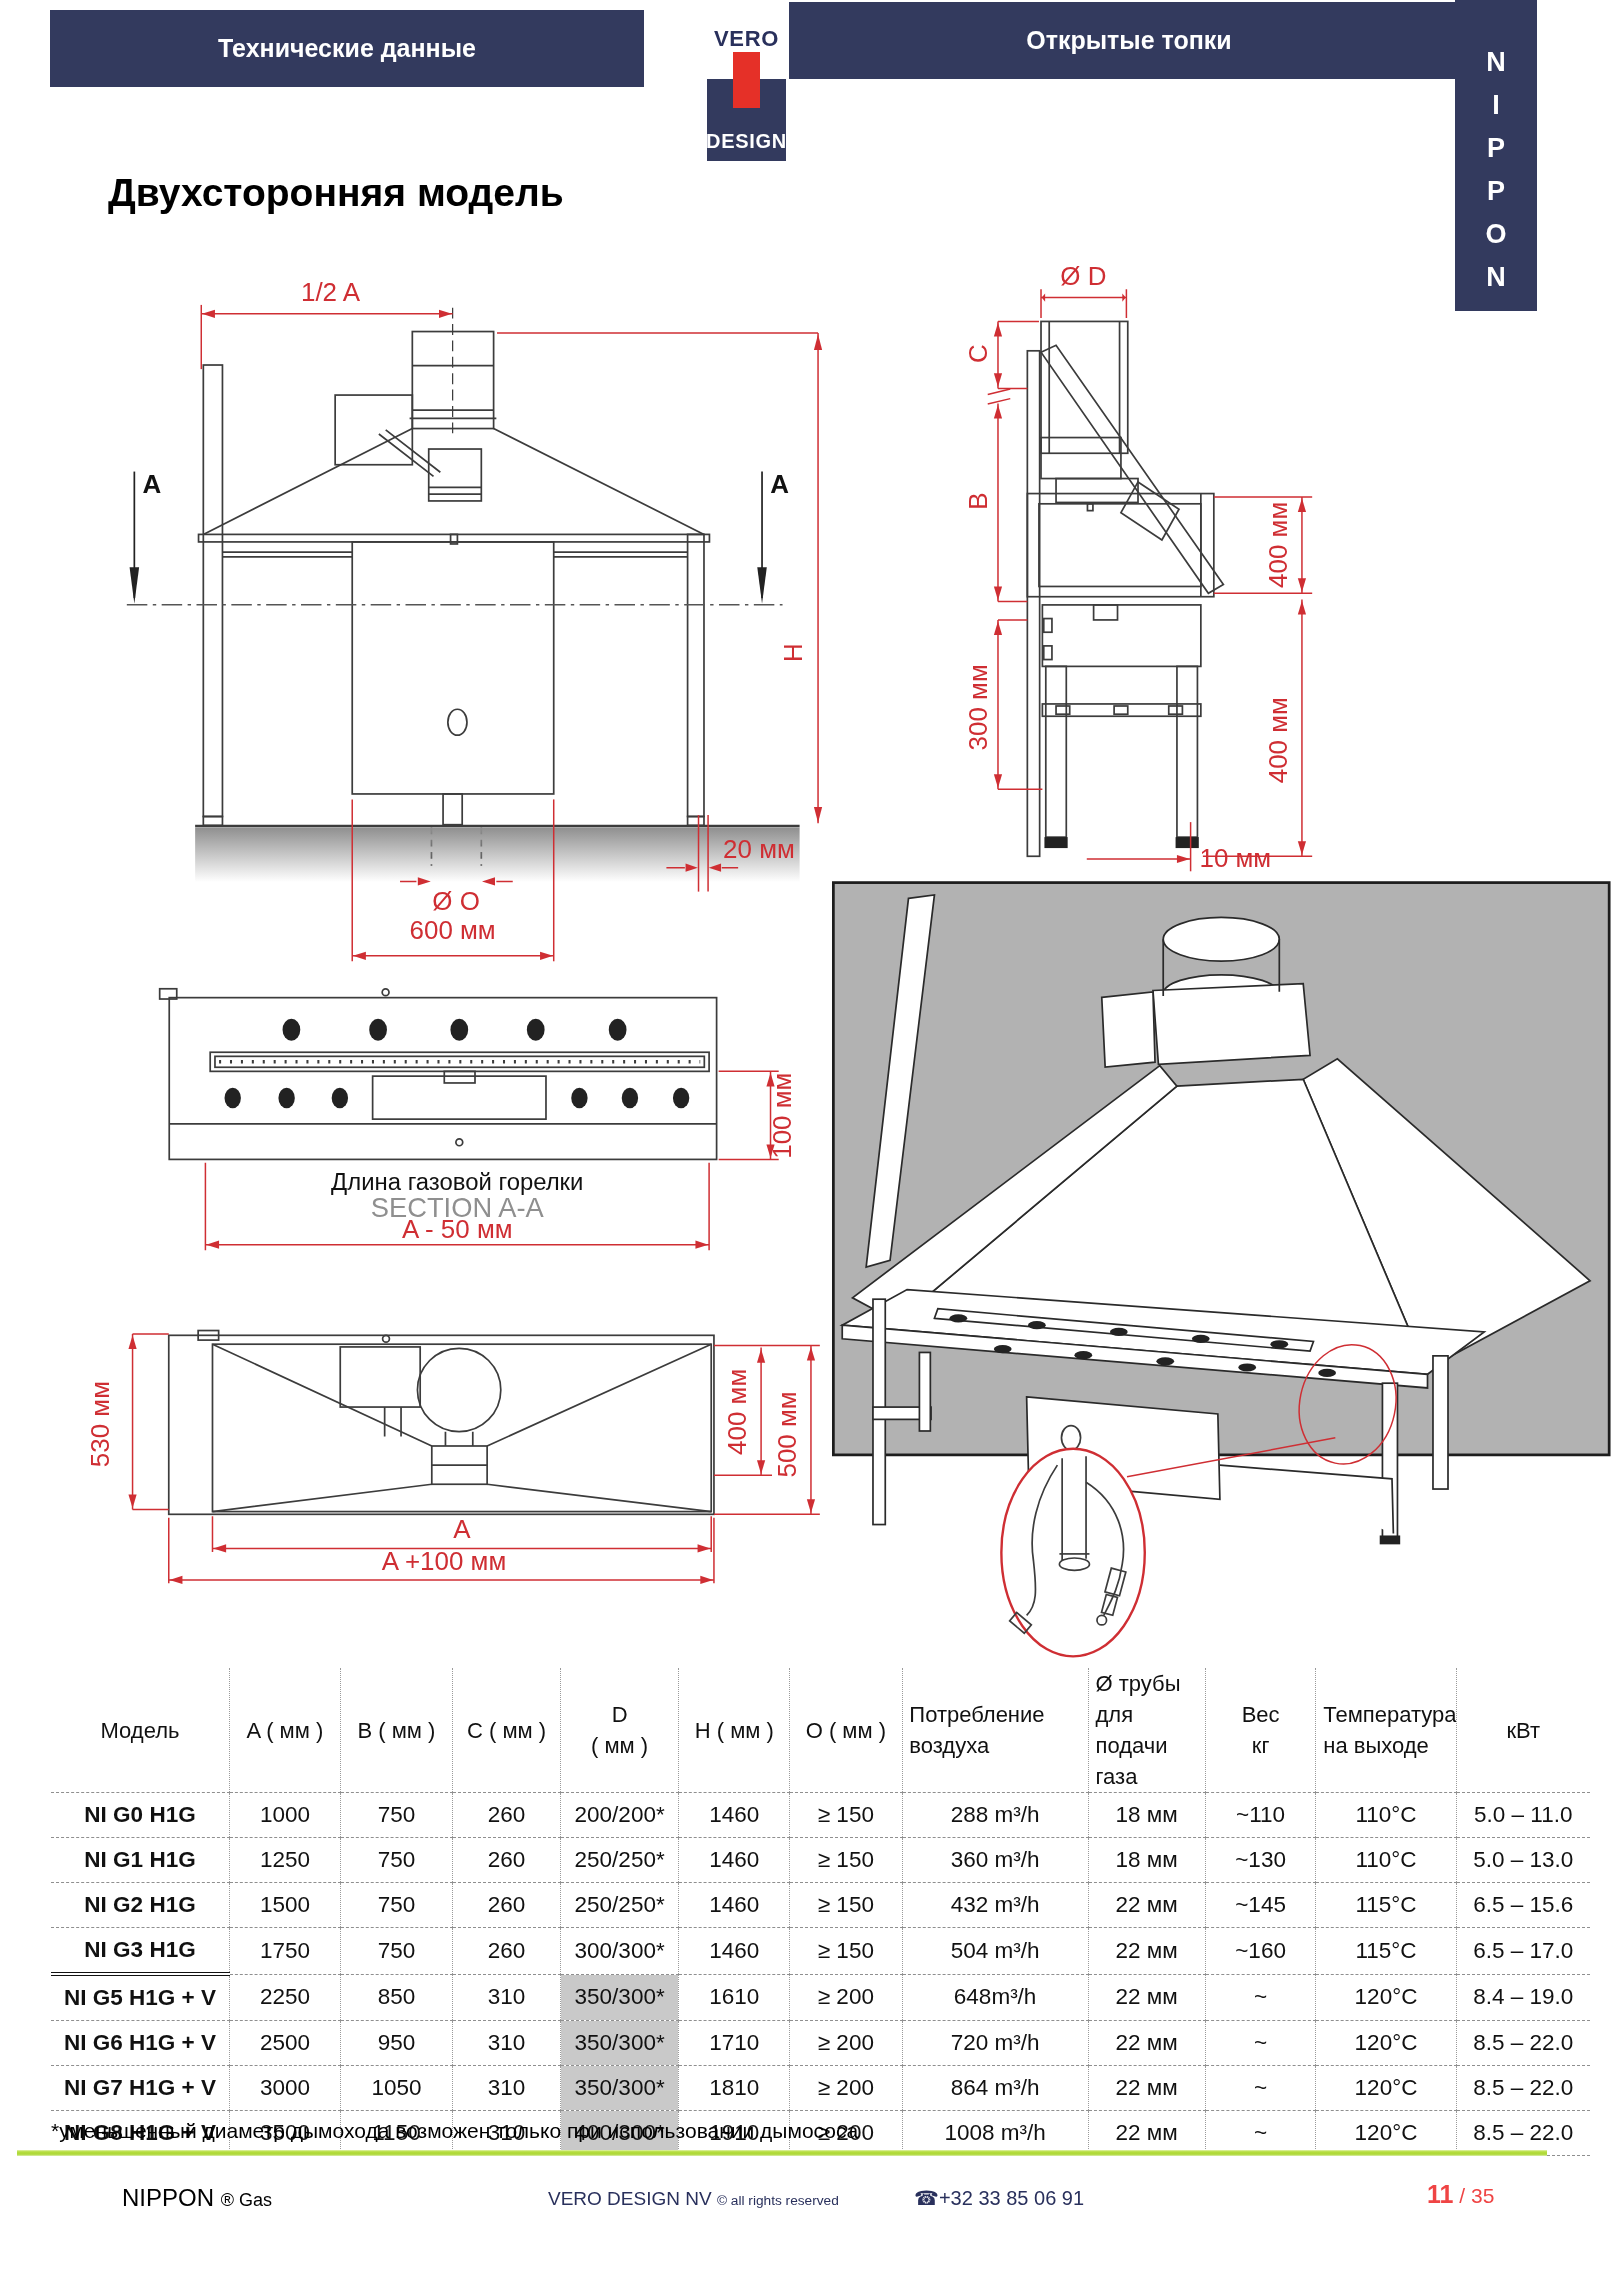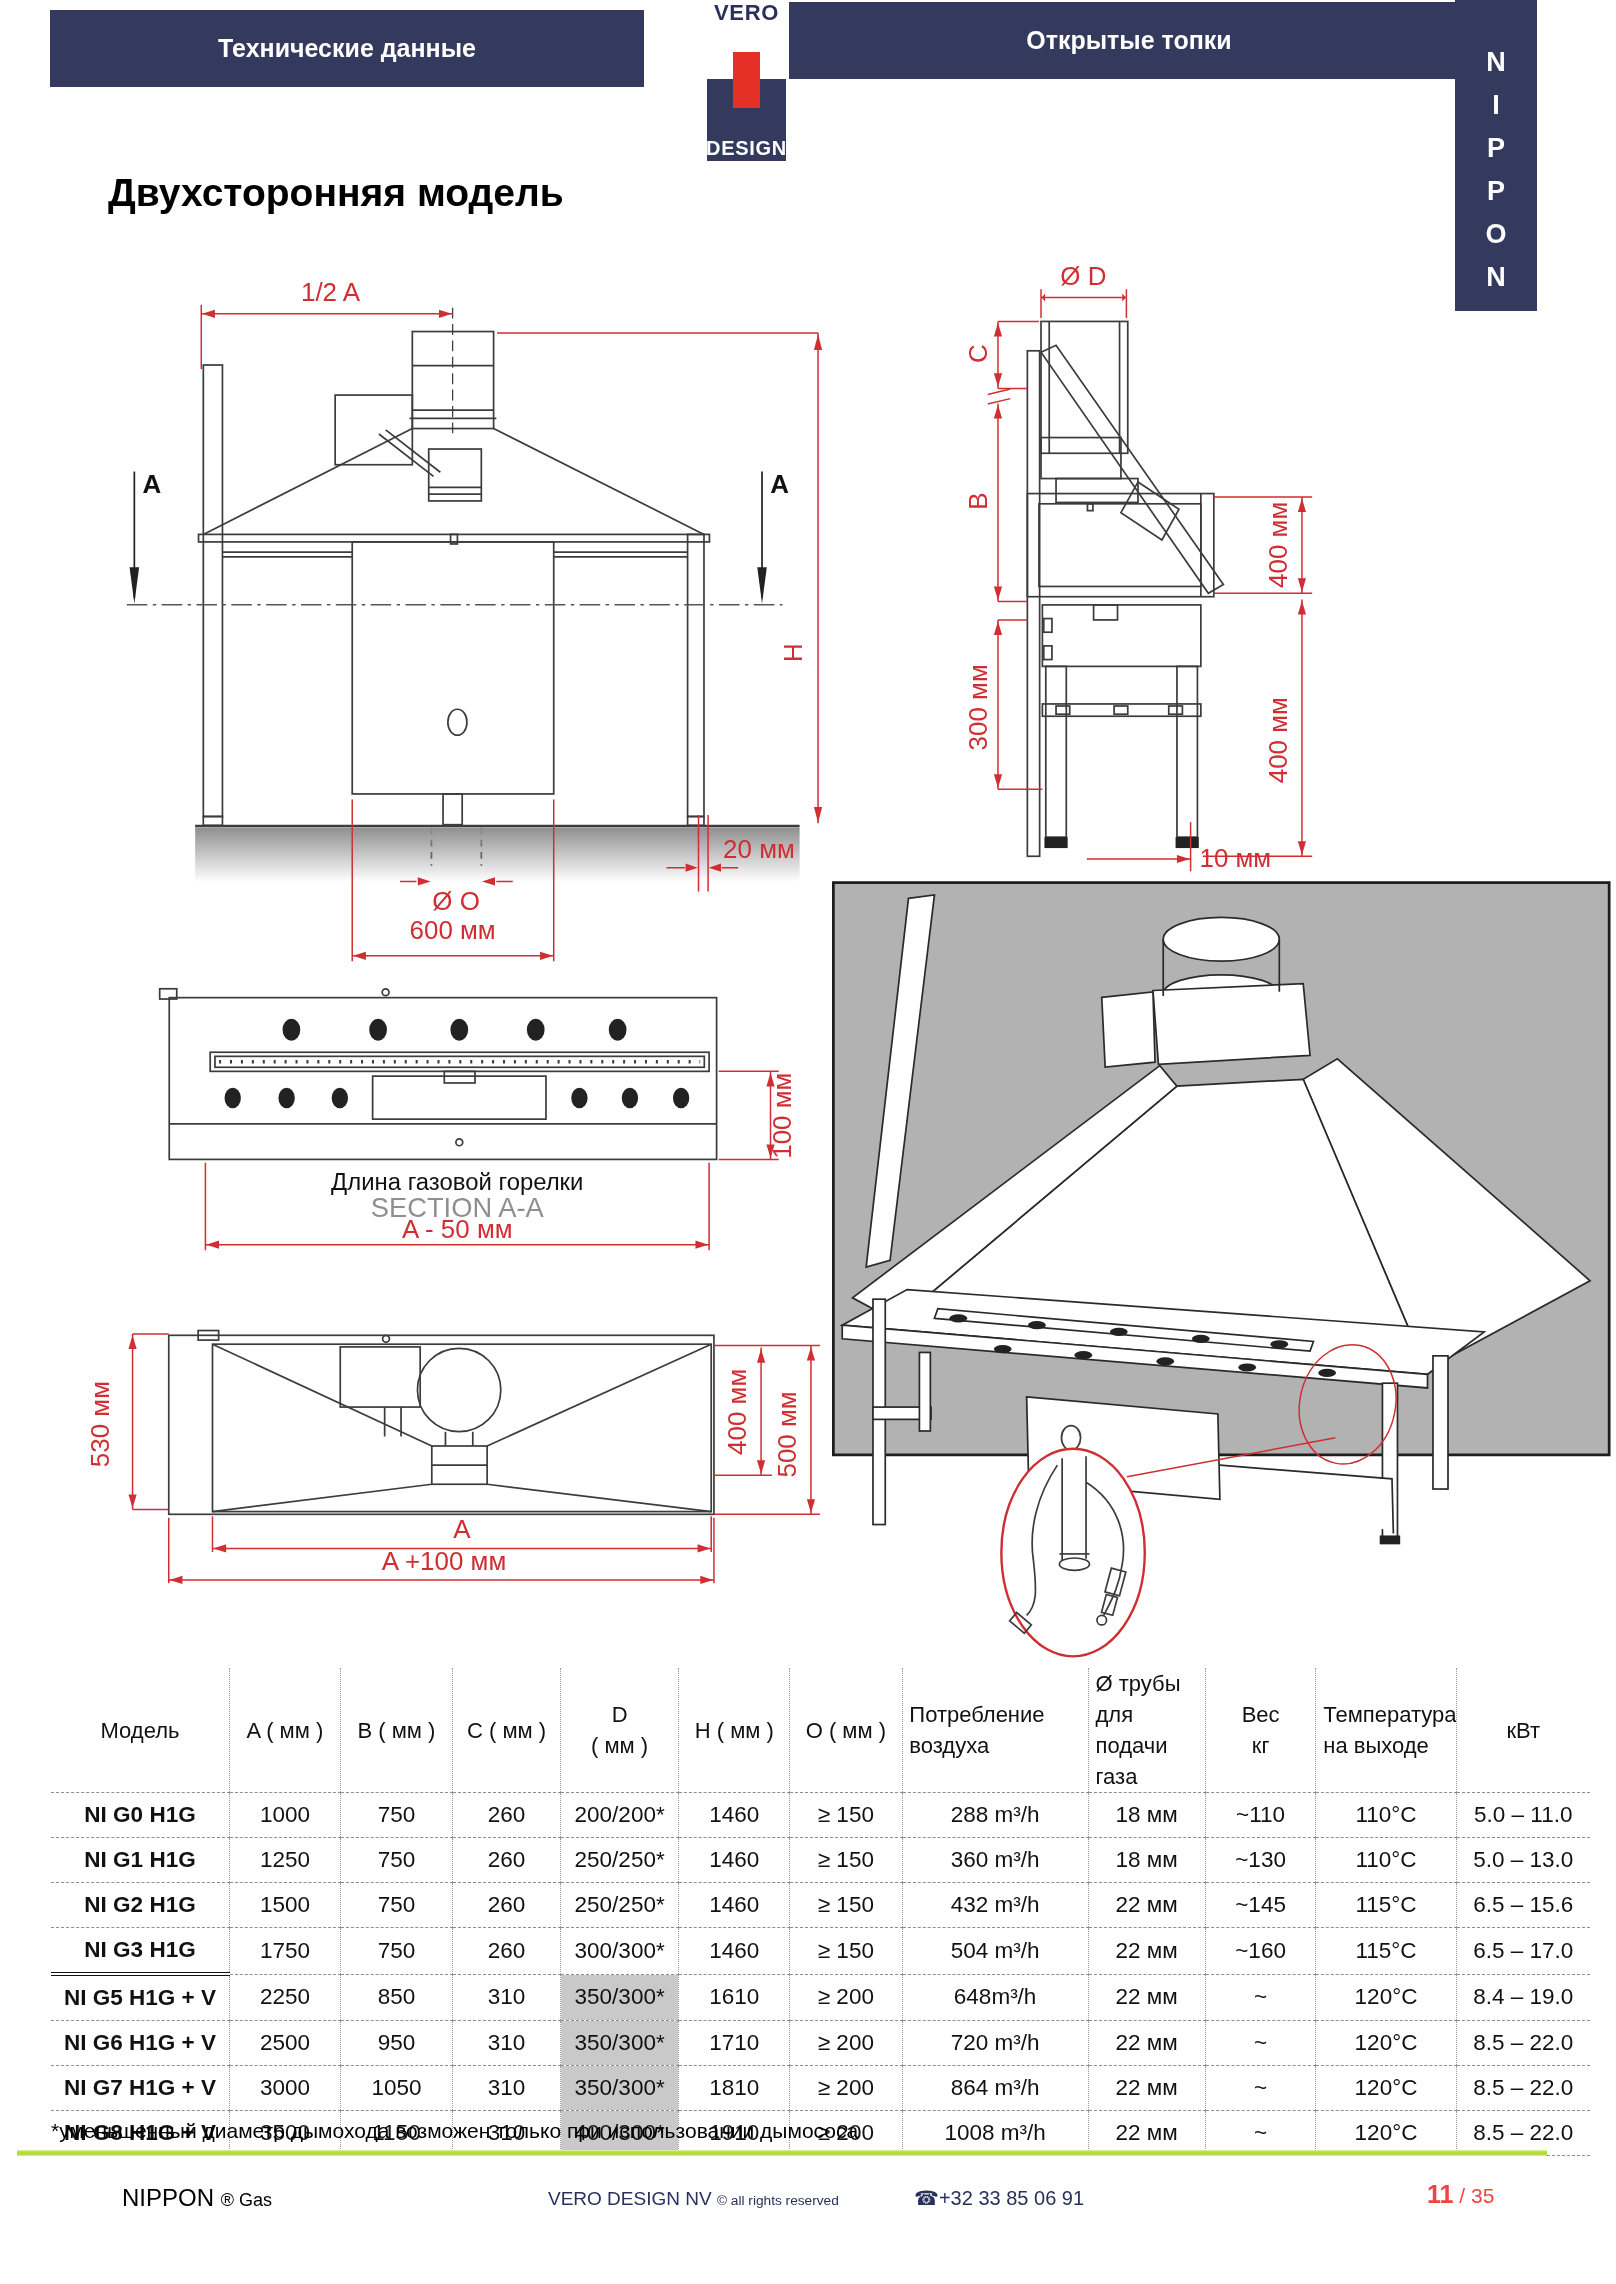--- a/index.html
+++ b/index.html
@@ -3,23 +3,23 @@
 <meta charset="utf-8">
 <style>
   html,body{margin:0;padding:0;background:#e8e8e8;}
   #page{position:relative;width:1617px;height:2284px;background:#ffffff;overflow:hidden;
         font-family:"Liberation Sans", sans-serif;color:#111;}
   .abs{position:absolute;}
   
   .banner{background:#333a5e;color:#fff;font-weight:bold;font-size:25px;
           display:flex;align-items:center;justify-content:center;}
   #logo-top{background:#fff;color:#29305c;font-weight:bold;font-size:22px;
-            display:flex;align-items:flex-start;justify-content:center;box-sizing:border-box;letter-spacing:0.7px;}
+            display:flex;align-items:flex-start;justify-content:center;padding-top:26px;box-sizing:border-box;letter-spacing:0.7px;}
   #logo-bottom{background:#333a5e;color:#fff;font-weight:bold;font-size:20px;
-            display:flex;align-items:flex-end;justify-content:center;padding-bottom:1px;box-sizing:border-box;letter-spacing:0.7px;}
+            display:flex;align-items:flex-end;justify-content:center;padding-bottom:8px;box-sizing:border-box;letter-spacing:0.7px;}
   #logo-red{background:#e53028;}
   #nippon{background:#333a5e;display:flex;flex-direction:column;align-items:center;padding-top:41px;box-sizing:border-box;}
   #nippon span{color:#fff;font-weight:bold;font-size:27px;line-height:43px;}
   #page-title{font-weight:bold;font-size:39px;color:#000;letter-spacing:0;}
   
   #spec-table{border-collapse:collapse;table-layout:fixed;width:1539px;font-size:22.5px;}
   #spec-table th,#spec-table td{text-align:center;vertical-align:middle;padding:0 2.7px;overflow:hidden;}
   #spec-table th{font-weight:normal;font-size:22px;height:40px;line-height:31px;}
   #spec-table td{height:44px;border-top:1.4px dashed #8f8f8f;}
   #spec-table th+th, #spec-table td+td{border-left:1.4px dotted #9a9a9a;}

